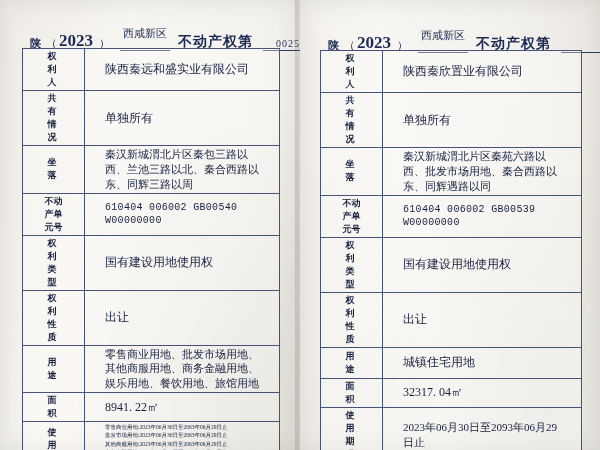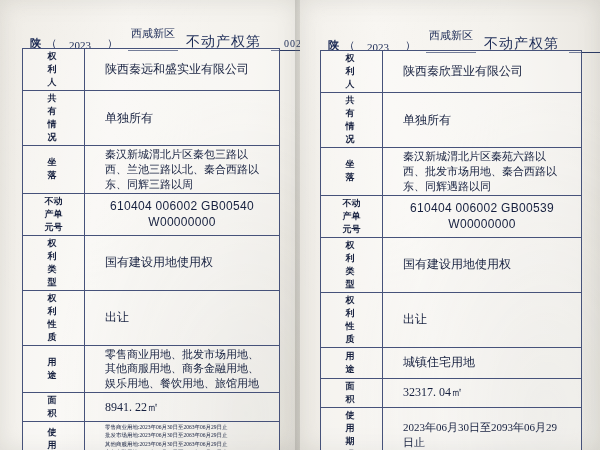--- a/index.html
+++ b/index.html
@@ -38,30 +38,30 @@
   .sheet-header {
     position: absolute;
     display: flex;
     align-items: flex-end;
     white-space: nowrap;
     color: #1b2a55;
     font-family: "Liberation Serif", serif;
   }
   .hdr-prov { font-size: 11px; font-weight: bold; letter-spacing: 1px; }
   .hdr-paren { font-size: 11px; margin-left: 4px; }
-  .hdr-year { font-size: 11px; font-weight: normal; margin: 0 12px; }
+  .hdr-year { font-size: 17px; font-weight: bold; margin: 0 2px; }
   .hdr-region {
     font-size: 11px;
     margin-left: 10px;
     border-bottom: 1px solid #2b3a63;
     padding: 0 3px 9px 3px;
   }
   .hdr-title {
     font-size: 14px;
-    font-weight: normal;
+    font-weight: bold;
     margin-left: 8px;
     letter-spacing: 1px;
   }
   .hdr-no {
     font-size: 10px;
     margin-left: 10px;
     letter-spacing: 1px;
     border-bottom: 1px solid #2b3a63;
     padding: 0 4px 1px 4px;
     min-width: 60px;
@@ -91,21 +91,21 @@
     padding: 0 2px;
   }
   td.val {
     font-size: 12px;
     line-height: 1.35;
     padding-left: 5px;
     color: #111a36;
   }
   td.val.small { font-size: 11px; }
   td.val.tiny { font-size: 5.5px; line-height: 1.5; letter-spacing: 0px; }
-  td.val.mono { font-family: Liberation Sans, sans-serif; font-size: 12px; letter-spacing: 0.3px; text-align: center; }
+  td.val.mono { font-family: Liberation Mono, monospace; font-size: 10px; letter-spacing: 0.3px; }
   .vert-label {
     font-size: 9px;
     font-weight: bold;
     line-height: 1.25;
     text-align: center;
     letter-spacing: 1px;
     color: #1a2547;
   }
   .vert-inner {
     display: inline-block;

